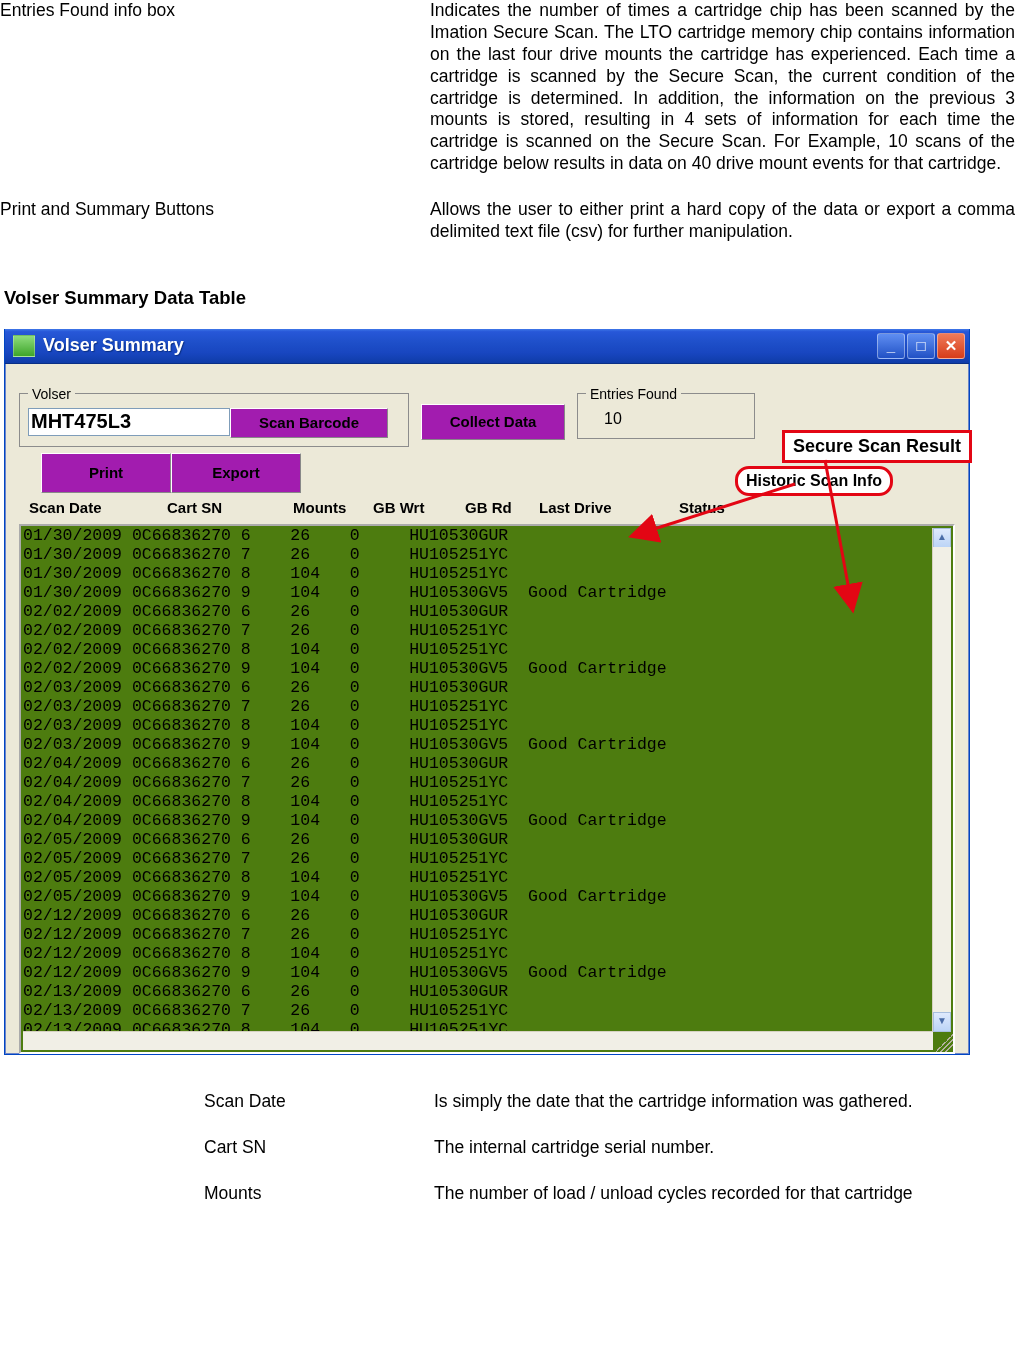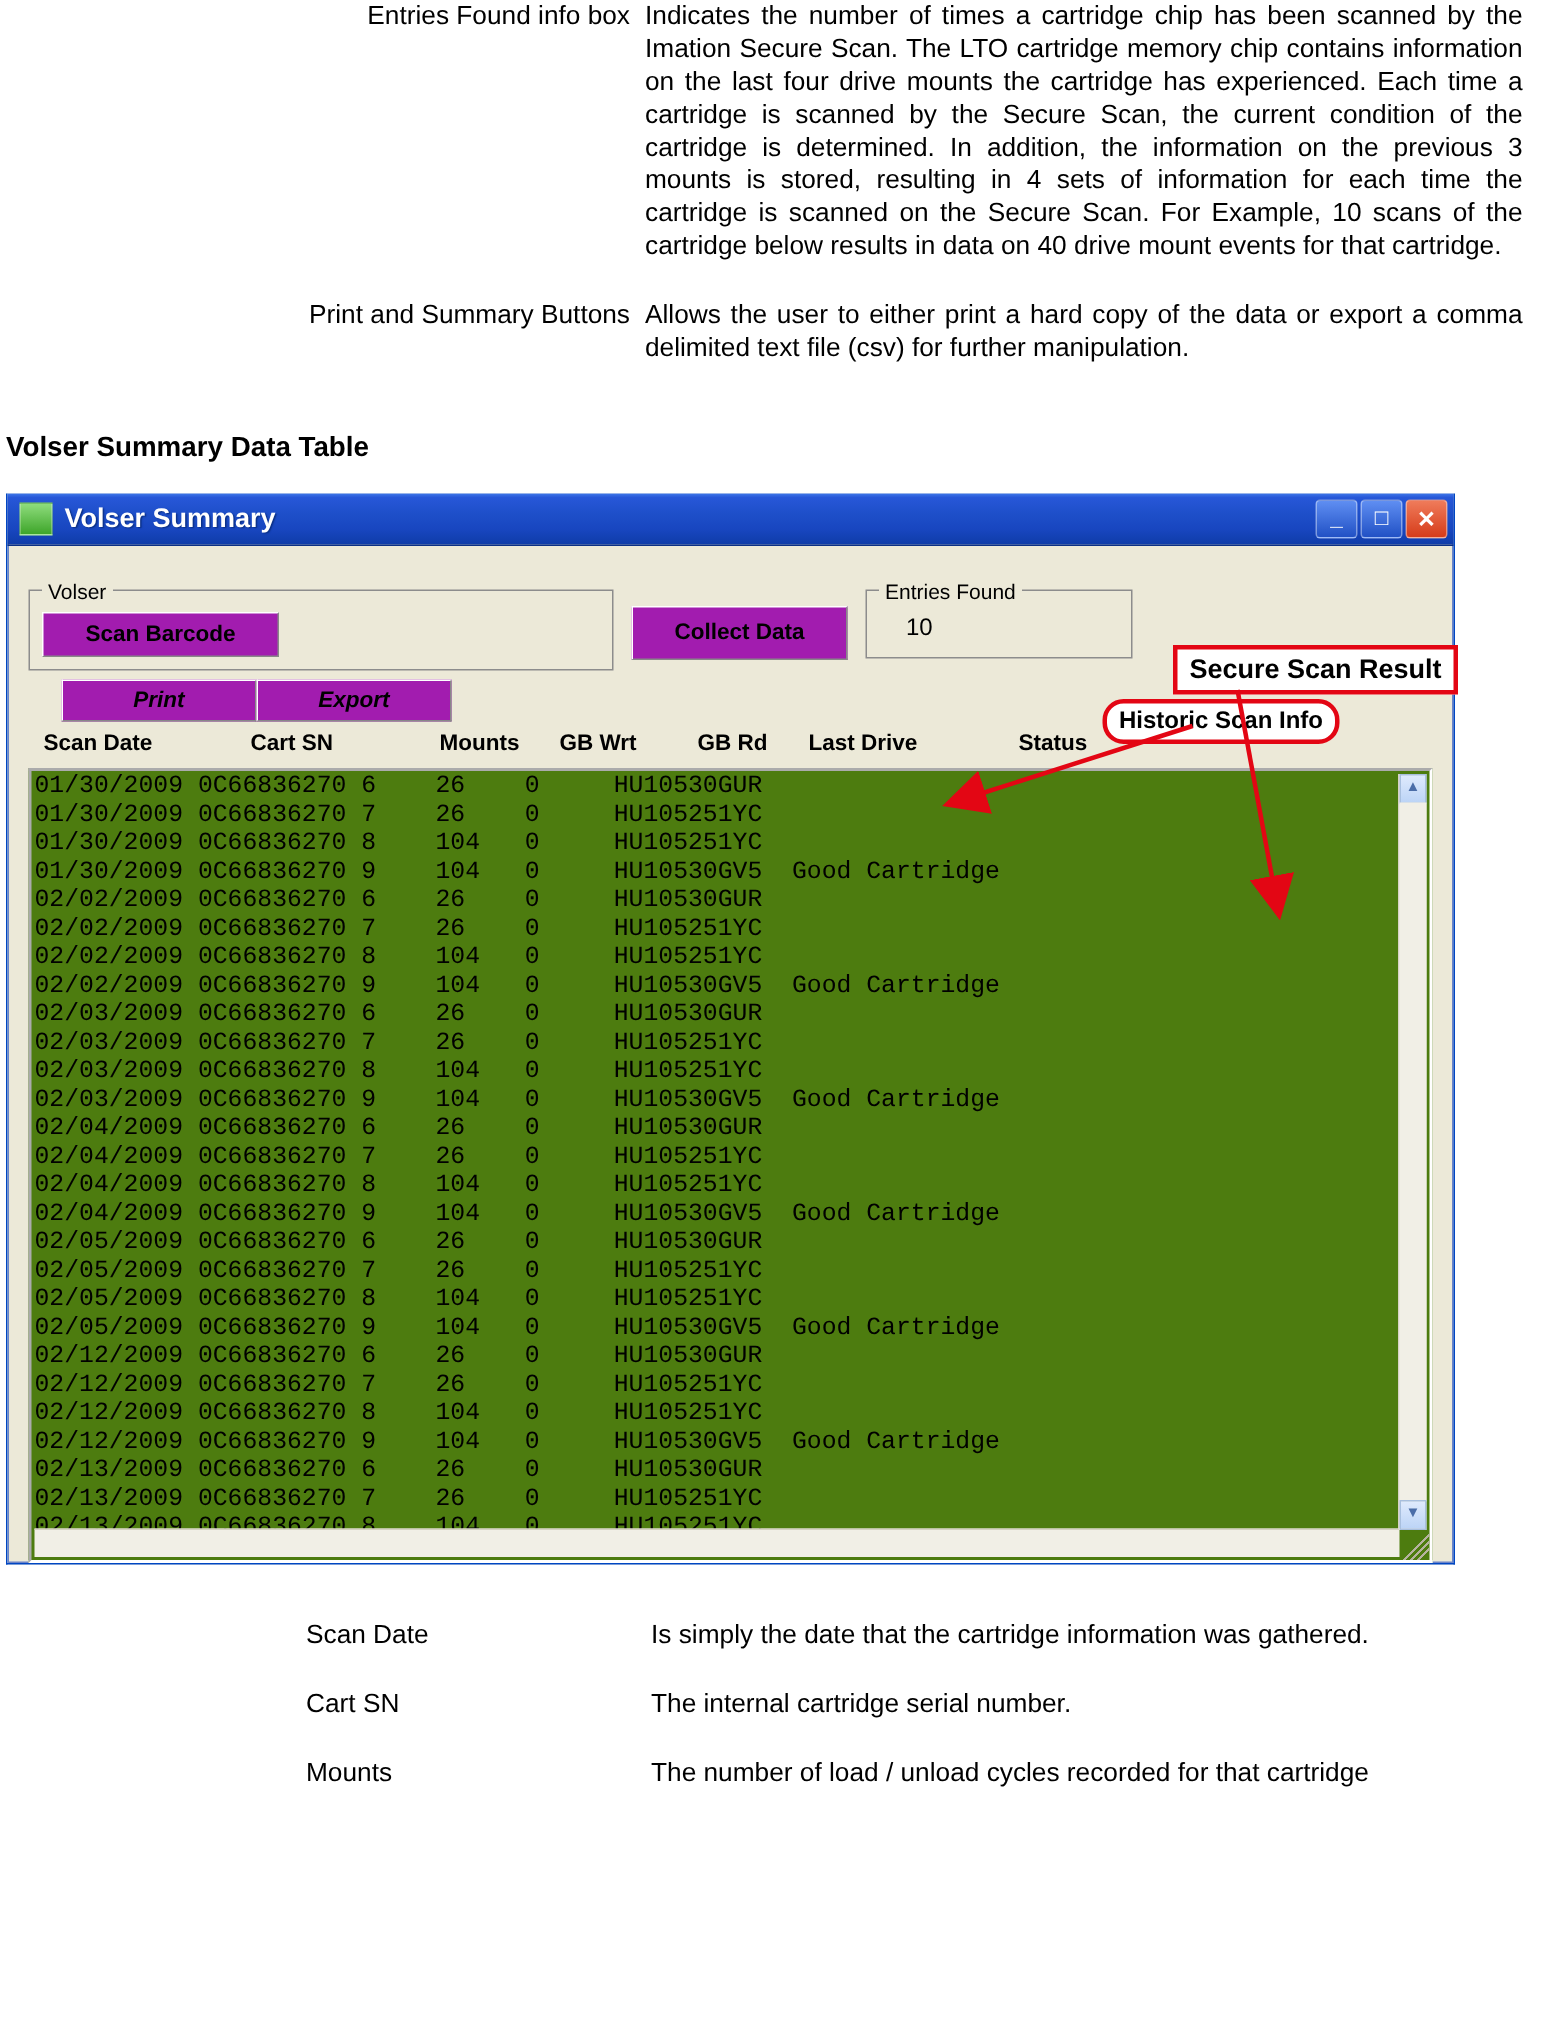--- a/index.html
+++ b/index.html
@@ -14,21 +14,21 @@
   .doc{
     padding:0 20px 0 0;
   }
   .defrow{
     display:flex;
     margin-bottom:24px;
   }
   .defterm{
     width:420px;
     flex:0 0 420px;
-    text-align:right;
+    text-align:left;
     padding-right:10px;
   }
   .defdesc{
     flex:1;
     text-align:justify;
     line-height:1.25;
   }
   .section-heading{
     font-weight:bold;
     font-size:18.5px;
@@ -166,23 +166,22 @@
     font-size:16px;
     padding:2px 0 2px 18px;
   }
   .row2{
     margin-top:6px;
     display:flex;
     gap:0;
     padding-left:22px;
   }
   .flatbtn.print,.flatbtn.export{
-    width:130px;height:28px;
-    font-weight:bold;
-    font-style:italic;
+    width:130px;height:40px;
+    font-weight:bold;
   }
   .headers{
     display:flex;
     margin-top:6px;
     padding-left:10px;
     font-size:15px;
     font-weight:bold;
   }
   .headers span{display:inline-block;}
   .h-date{width:138px;}
@@ -290,20 +289,21 @@
         <div class="winbtn max">□</div>
         <div class="winbtn close">✕</div>
       </div>
     </div>
 
     <div class="client">
       <div class="toprow">
         <fieldset class="grp volser-grp">
           <legend>Volser</legend>
           <div class="volser-inner">
+            <input class="volser-input" value="MHT475L3" style="">
             <button class="flatbtn scan">Scan Barcode</button>
           </div>
         </fieldset>
         <button class="flatbtn collect">Collect Data</button>
         <fieldset class="grp entries-grp">
           <legend>Entries Found</legend>
           <div class="entries-val">10</div>
         </fieldset>
       </div>
 

